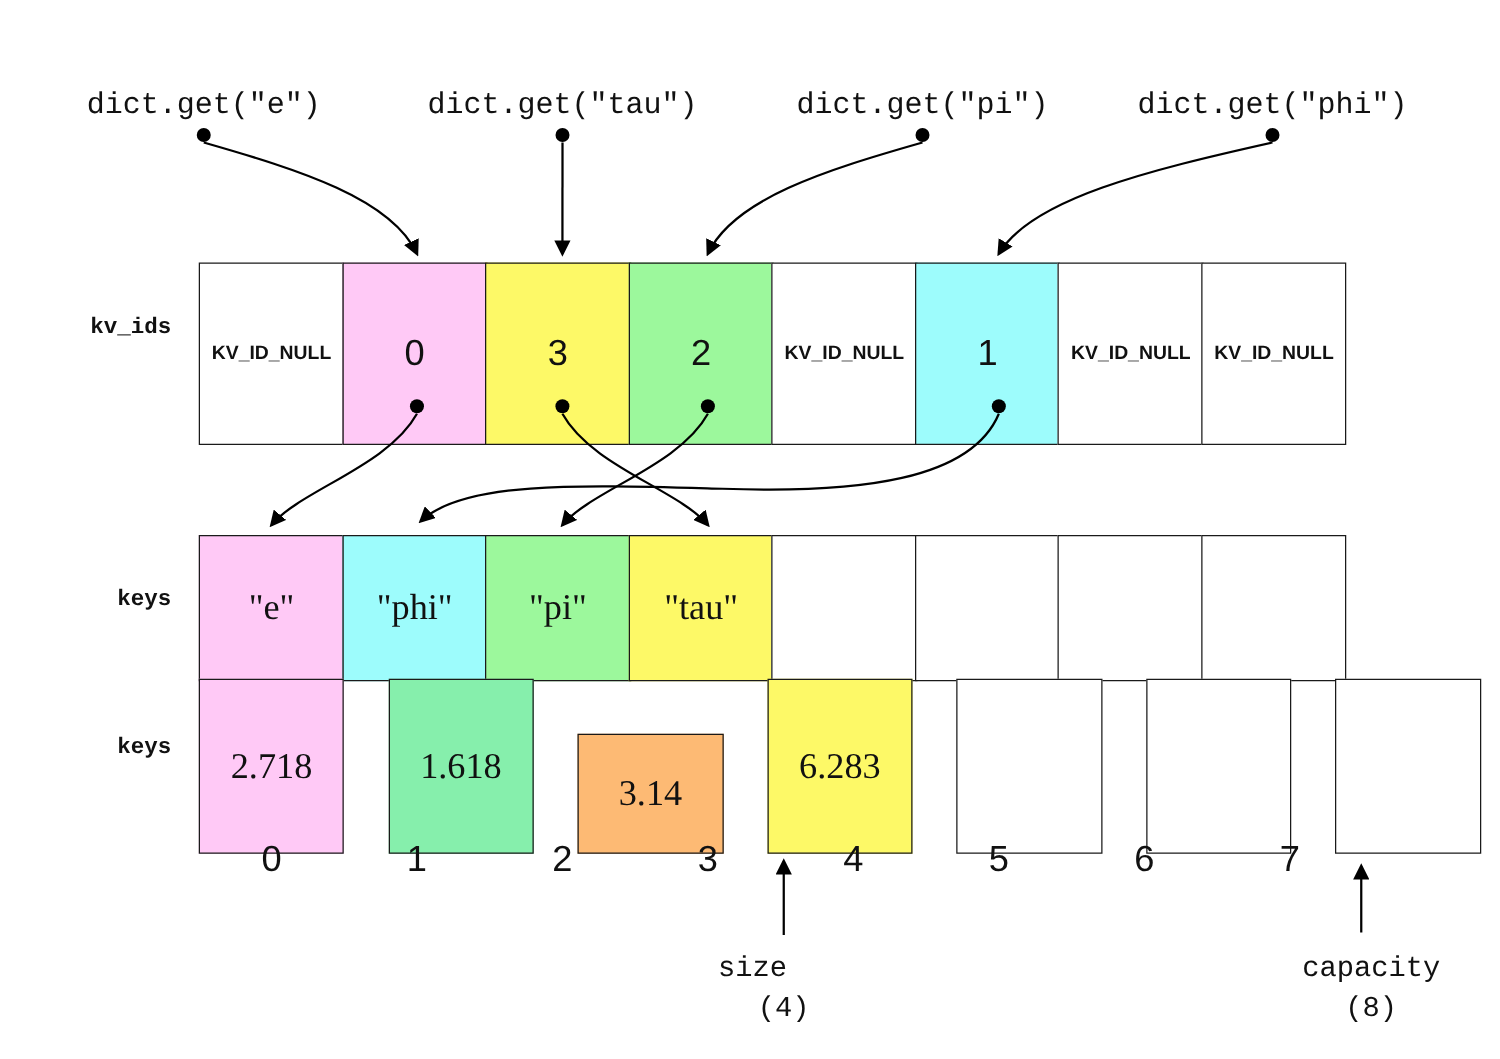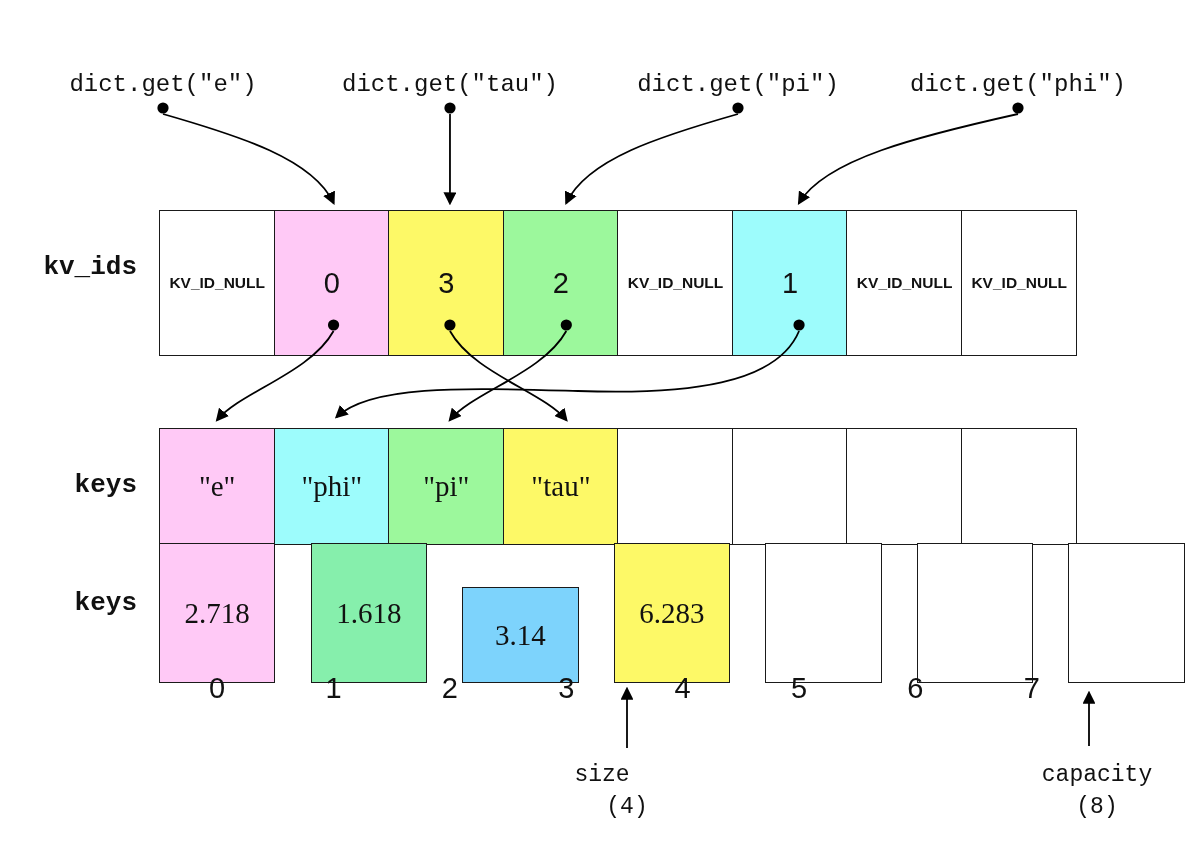--- a/index.html
+++ b/index.html
@@ -9,21 +9,21 @@
   }
   .arrow-layer{position:absolute;left:0;top:0;width:1200px;height:847px;z-index:6;pointer-events:none;}
   .query-label{
     position:absolute;top:71px;transform:translateX(-50%);
     font-family:"Liberation Mono","DejaVu Sans Mono",monospace;
     font-size:24px;white-space:nowrap;color:#111;z-index:4;
   }
   .row-label{
     position:absolute;left:0;width:137px;text-align:right;
     font-family:"Liberation Mono","DejaVu Sans Mono",monospace;
-    font-weight:bold;font-size:26px;color:#111;z-index:4;
+    font-weight:bold;font-size:18px;color:#111;z-index:4;
   }
   .array-row{position:absolute;display:flex;z-index:2;}
   .cell{
     box-sizing:border-box;display:flex;align-items:center;justify-content:center;
     border:1.8px solid #1a1a1a;margin-left:-1.8px;
   }
   .cell:first-child{margin-left:0;}
   .kv-num{font-family:"Liberation Sans",sans-serif;font-size:29px;}
   .kv-null{font-family:"Liberation Sans",sans-serif;font-weight:bold;font-size:15.5px;letter-spacing:0px;}
   .kv-cell-text{font-family:"Liberation Serif","DejaVu Serif",serif;font-size:29px;}
@@ -134,21 +134,21 @@
     </div>
 
   <div class="row-label" id="vals-label" style="top: 587.5px;">keys</div>
   <div class="array-row" id="vals-row" style="left: 159px; top: 543.2px; width: 931px; height: 140px; gap: 37px;">
       <div class="cell" style="width: 116.375px; flex: 0 0 116.375px; background: rgb(255, 201, 246);">
         <span class="kv-cell-text">2.718</span>
       </div>
       <div class="cell" style="width: 116.375px; flex: 0 0 116.375px; background: #86efac;">
         <span class="kv-cell-text">1.618</span>
       </div>
-      <div class="cell" style="width: 116.375px; flex: 0 0 116.375px; background: #7dd3fc; margin-top: 44px;">
+      <div class="cell" style="width: 116.375px; flex: 0 0 116.375px; background: #fdba74; margin-top: 44px;">
         <span class="kv-cell-text">3.14</span>
       </div>
       <div class="cell" style="width: 116.375px; flex: 0 0 116.375px; background: rgb(253, 249, 103);">
         <span class="kv-cell-text">6.283</span>
       </div>
       <div class="cell" style="width: 116.375px; flex: 0 0 116.375px; background: rgb(255, 255, 255);">
         <span class="kv-cell-text"></span>
       </div>
       <div class="cell" style="width: 116.375px; flex: 0 0 116.375px; background: rgb(255, 255, 255);">
         <span class="kv-cell-text"></span>

